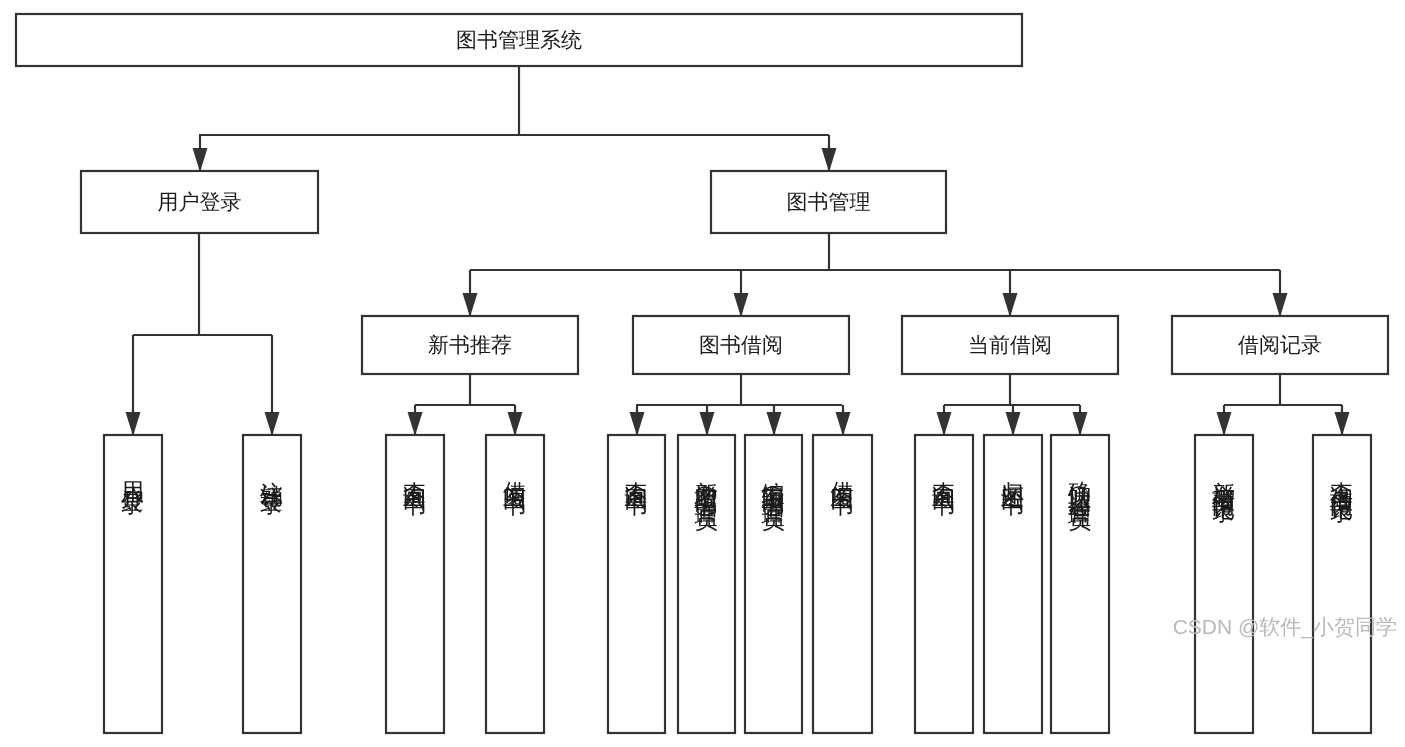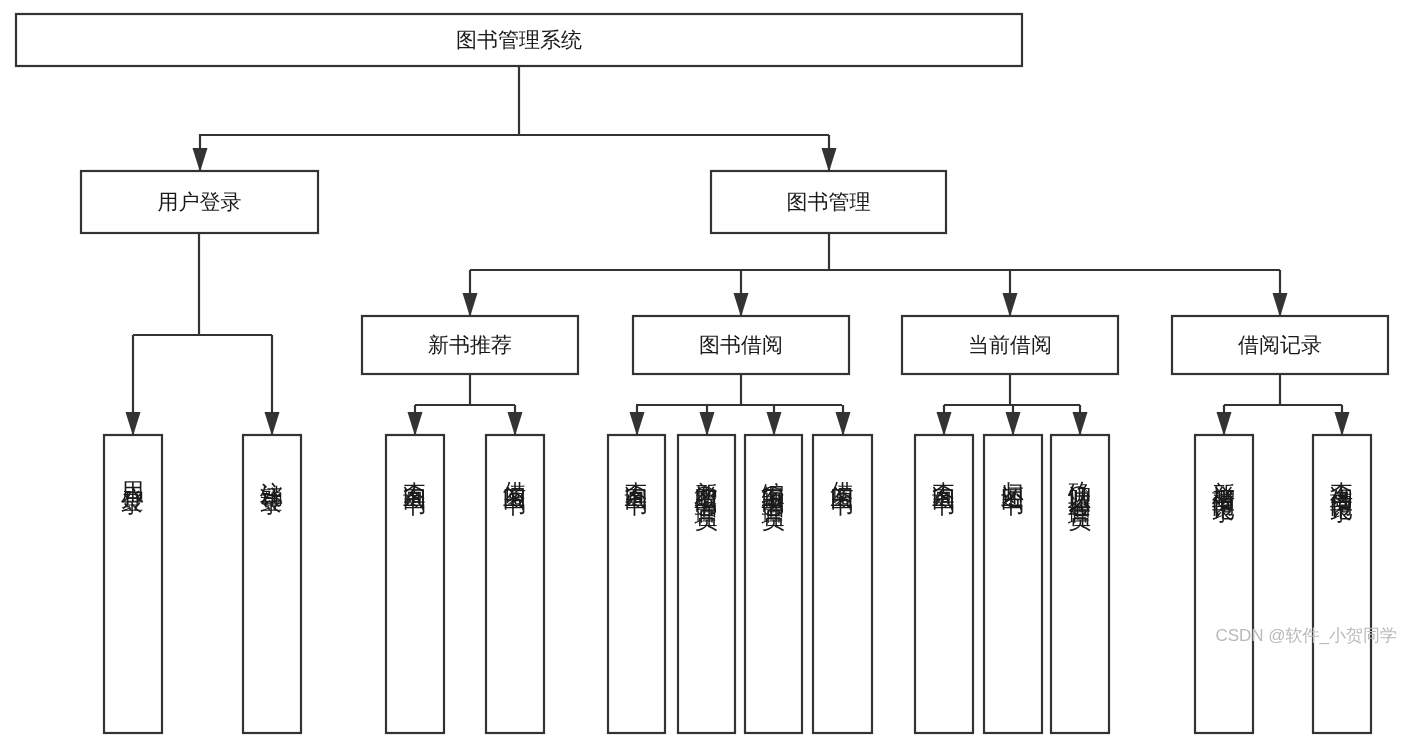--- a/index.html
+++ b/index.html
@@ -53,23 +53,23 @@
     font-family: "Liberation Sans", "DejaVu Sans", sans-serif;
     font-size: 23px;
     fill: #1a1a1a;
     writing-mode: vertical-rl;
     text-orientation: upright;
     letter-spacing: 4px;
   }
   .watermark {
     position: absolute;
     right: 8px;
-    bottom: 6px;
-    font-family: "Liberation Sans", "DejaVu Sans", sans-serif;
-    font-size: 17px;
+    bottom: 12px;
+    font-family: "Liberation Sans", "DejaVu Sans", sans-serif;
+    font-size: 21px;
     color: #b9b9b9;
     white-space: nowrap;
     pointer-events: none;
     user-select: none;
   }
 </style>
 </head>
 <body>
 
 <div id="diagram-root">

